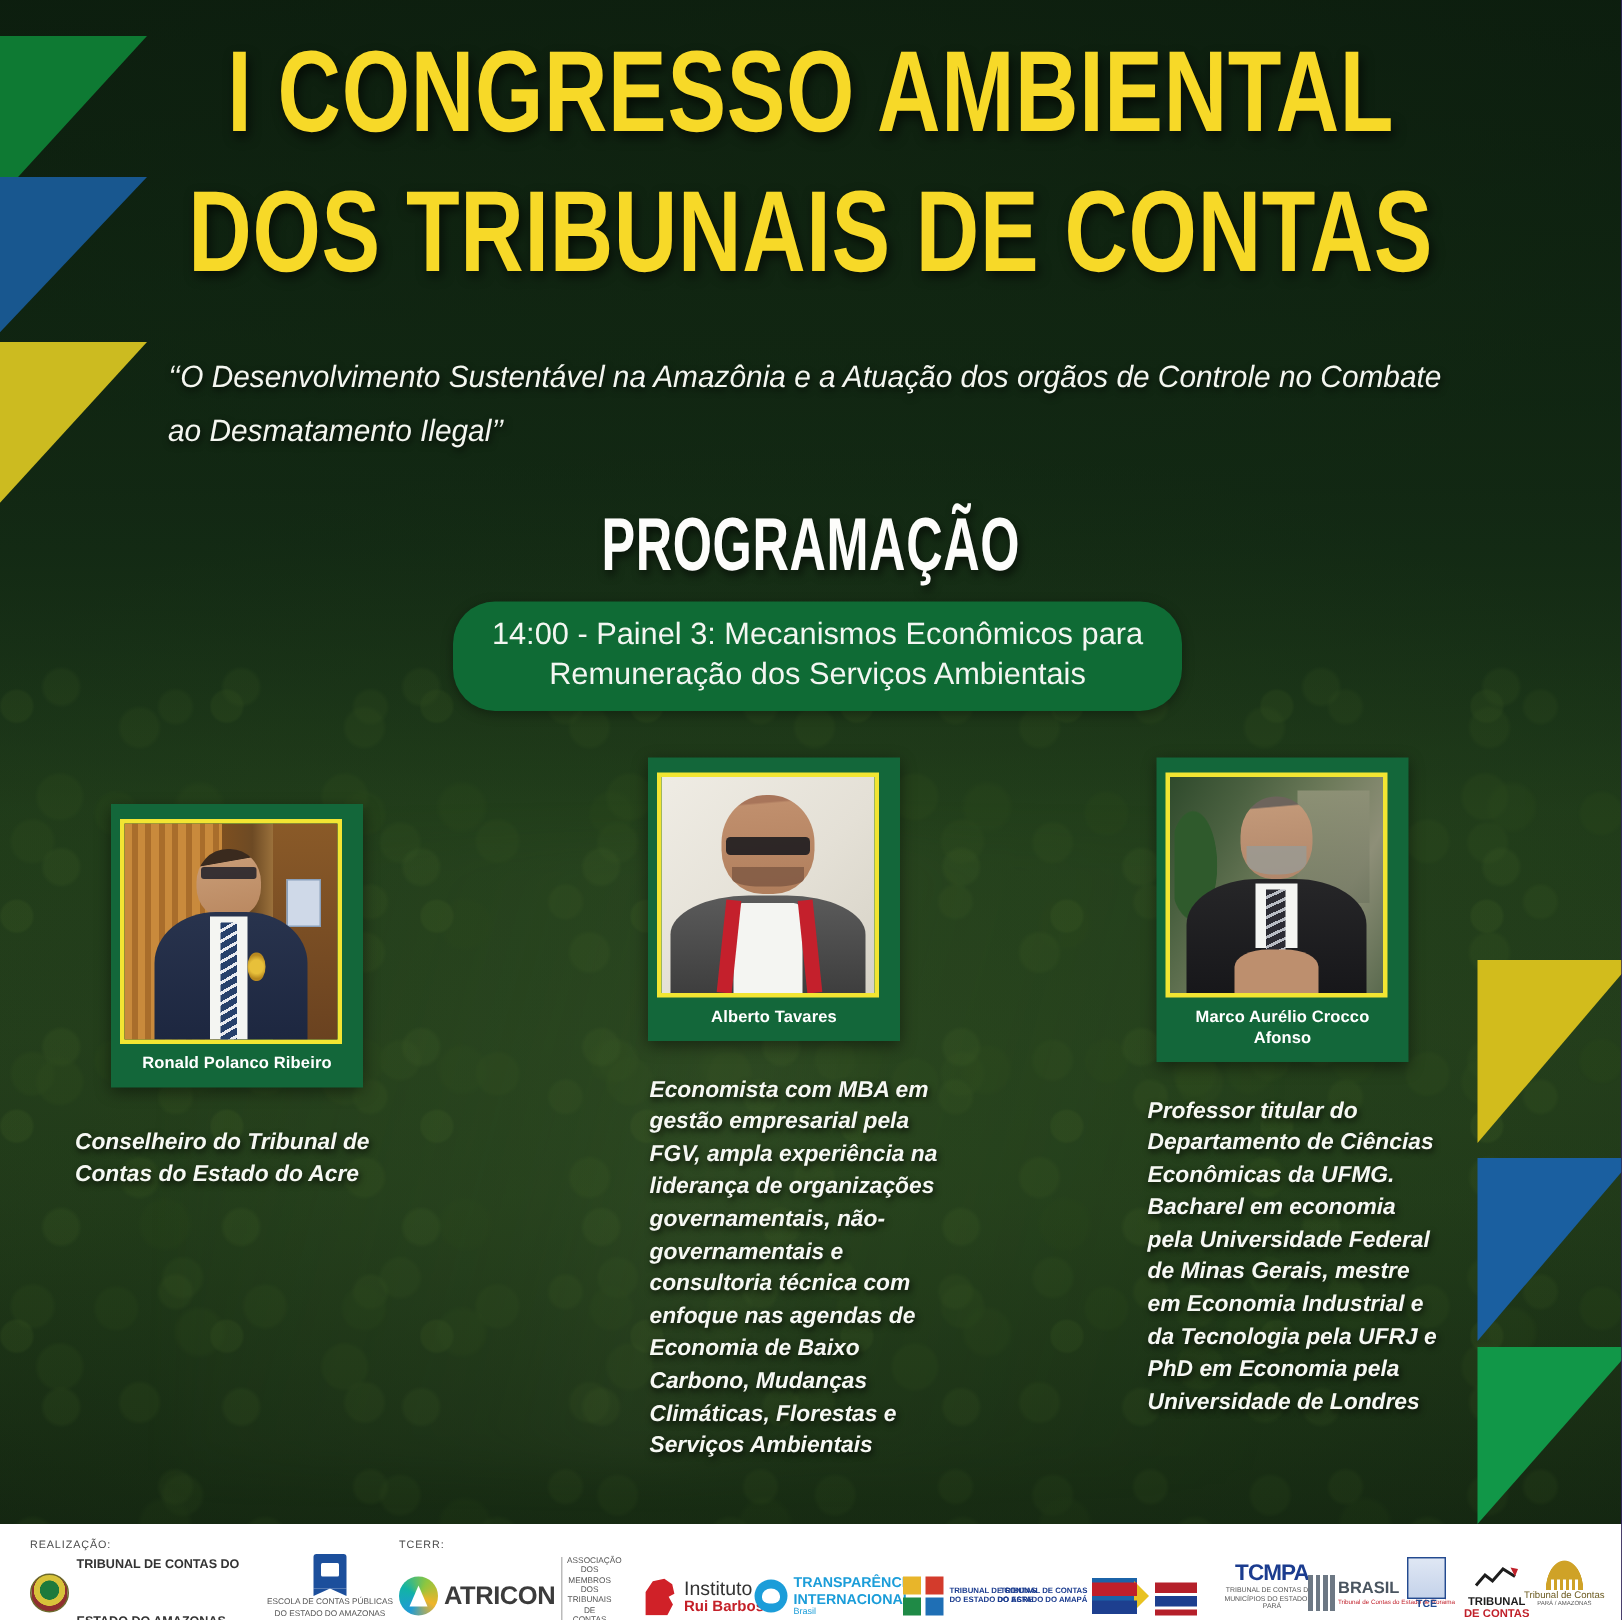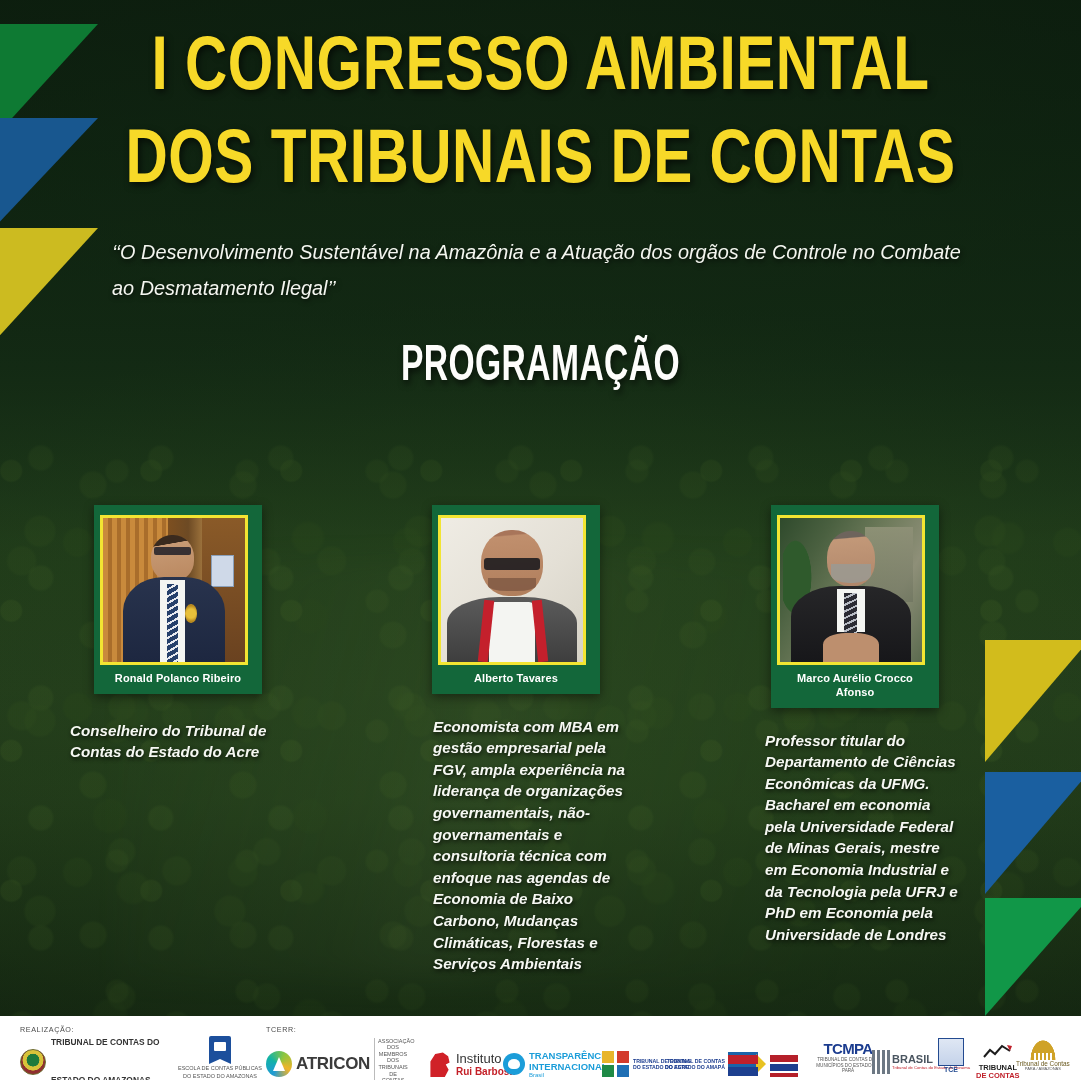--- a/index.html
+++ b/index.html
@@ -111,21 +111,21 @@
     background:#0f6b35; border-radius:28px;
     padding:9px 22px 11px;
     text-align:center;
     color:#f3f6f1; font-size:20.5px; line-height:1.3;
     box-shadow:0 2px 8px rgba(0,0,0,.35);
   }
 
   
   .speakers{ position:absolute; left:0; top:505px; width:1081px; height:470px; }
   .speaker{ position:absolute; top:0; }
-  .sp1{ left:60px;  width:280px; }
+  .sp1{ left:40px;  width:280px;margin-top:31px; }
   .sp2{ left:428px; width:212px; }
   .sp3{ left:757px; width:205px; }
 
   .card{
     position:relative; background:#13673a;
     box-shadow:0 3px 10px rgba(0,0,0,.45);
   }
   .card-1{ width:168px; margin-left:34px; padding:10px 10px 0; }
   .card-2{ width:168px; margin-left:4px;  padding:10px 10px 0; }
   .card-3{ width:168px; margin-left:14px; padding:10px 10px 0; }
@@ -289,20 +289,21 @@
   <div class="tri tri-r-green"></div>
 
   <div class="title-block">
     <div class="title-line">I CONGRESSO AMBIENTAL</div>
     <div class="title-line">DOS TRIBUNAIS DE CONTAS</div>
   </div>
 
   <div class="subtitle">‘‘O Desenvolvimento Sustentável na Amazônia e a Atuação dos orgãos de Controle no Combate ao Desmatamento Ilegal’’</div>
 
   <div class="prog-title">PROGRAMAÇÃO</div>
+  <div class="panel-badge">14:00 - Painel 3: Mecanismos Econômicos para Remuneração dos Serviços Ambientais</div>
 
   <div class="speakers">
 
     <div class="speaker sp1">
       <div class="card card-1">
         <div class="photo-frame">
           <div class="ph ph1">
             <div style="position:absolute;left:0;top:0;width:46%;height:100%;
                         background:repeating-linear-gradient(90deg,#c98a3c 0 5px,#a96d2b 5px 9px);"></div>
             <div style="position:absolute;right:0;top:0;width:30%;height:100%;

